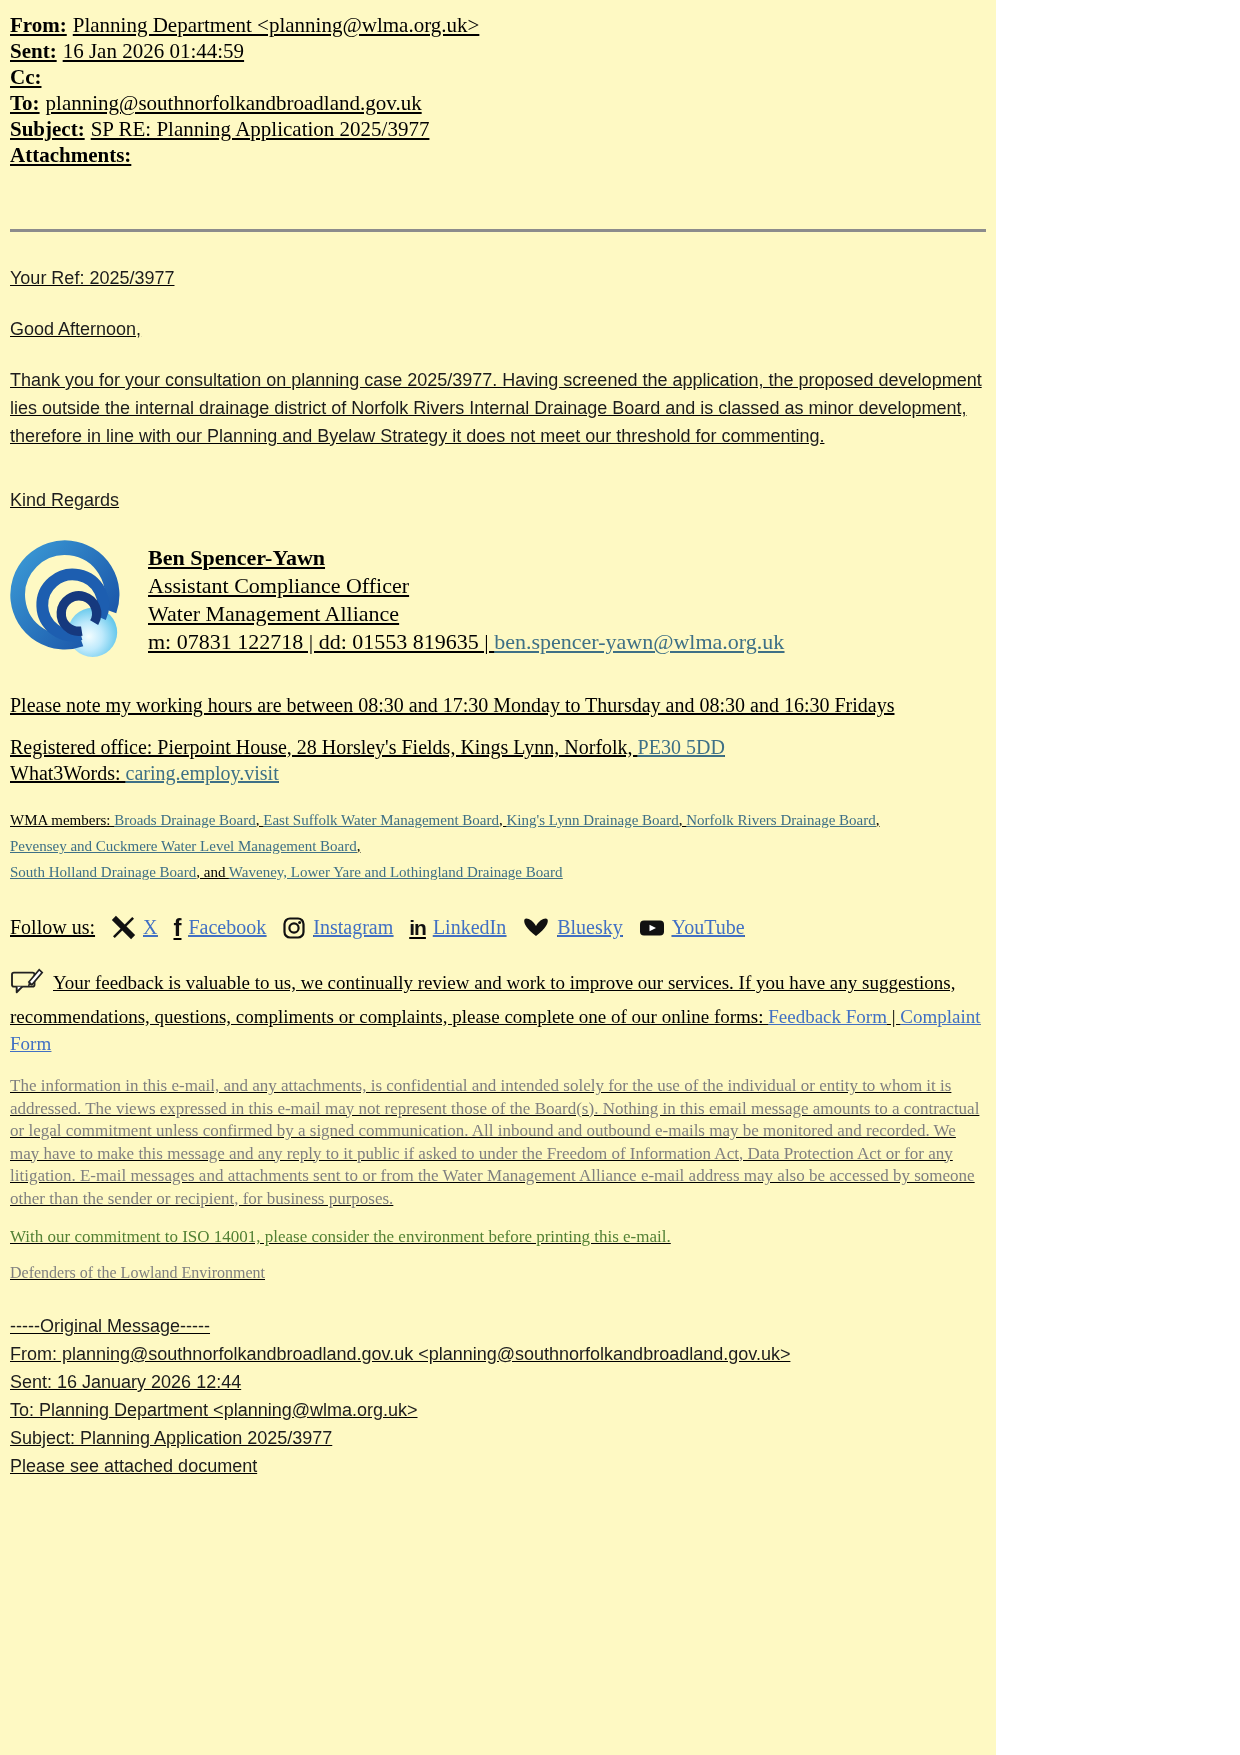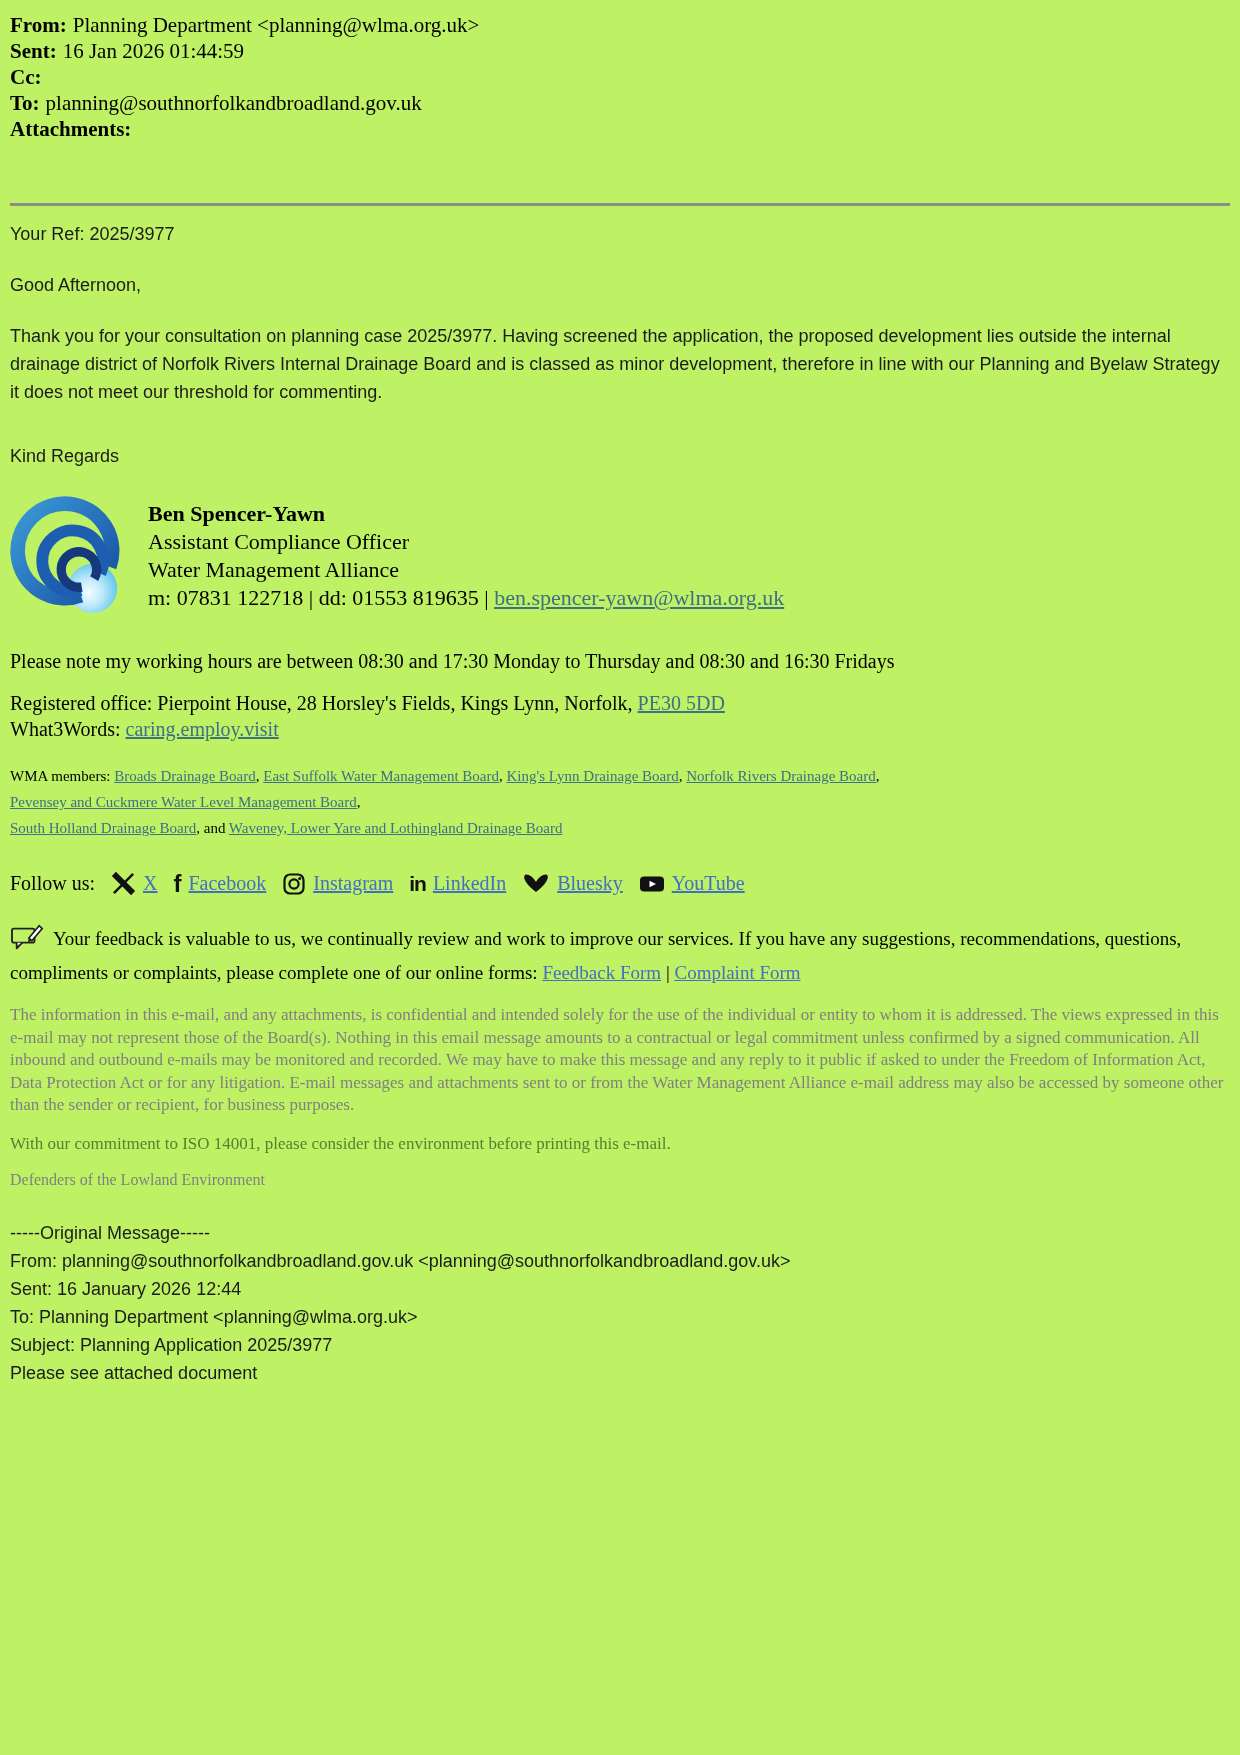--- a/index.html
+++ b/index.html
@@ -1,27 +1,27 @@
 <!DOCTYPE html>
 <html><head>
 <meta charset="utf-8">
 <style>
   html,body{margin:0;padding:0;background:#ffffff;}
   .page{
-    width:1240px;min-height:1755px;background:#bef264;box-sizing:border-box;
-    padding:12px 8px 40px 10px;color:#000;position:relative;overflow:hidden;
+    width:996px;min-height:1755px;background:#fef9c3;box-sizing:border-box;
+    padding:12px 8px 40px 10px;color:#000;position:relative;overflow:hidden;text-decoration:underline;
   }
   
   .hdr{font-family:"Liberation Serif",serif;font-size:21px;line-height:26px;color:#000;}
   .hdr-row{white-space:nowrap;}
   .hl{font-weight:bold;margin-right:6px;}
   .divider{height:3px;background:#8c8c8c;margin:61px 2px 0 0;}
   
   .sans{font-family:"Liberation Sans",sans-serif;font-size:18px;line-height:28px;color:#1c1c1c;}
-  .your-ref{margin-top:14px;}
+  .your-ref{margin-top:32px;}
   .greeting{margin-top:23px;}
   .para{margin-top:23px;max-width:1226px;}
   .signoff{margin-top:36px;}
   
   .sigblock{display:flex;align-items:flex-start;margin-top:22px;}
   .siglogo{width:118px;height:122px;flex:0 0 auto;}
   .sigtext{font-family:"Liberation Serif",serif;font-size:22px;line-height:28px;margin-left:20px;padding-top:8px;color:#000;}
   .signame{font-weight:bold;}
   .serif{font-family:"Liberation Serif",serif;color:#000;}
   .hours{font-size:20px;margin-top:36px;}
@@ -56,20 +56,23 @@
       <span class="hl">From:</span><span>Planning Department &lt;planning@wlma.org.uk&gt;</span>
     </div>
     <div class="hdr-row">
       <span class="hl">Sent:</span><span>16 Jan 2026 01:44:59</span>
     </div>
     <div class="hdr-row">
       <span class="hl">Cc:</span><span></span>
     </div>
     <div class="hdr-row">
       <span class="hl">To:</span><span>planning@southnorfolkandbroadland.gov.uk</span>
+    </div>
+    <div class="hdr-row">
+      <span class="hl">Subject:</span><span>SP RE: Planning Application 2025/3977</span>
     </div>
     <div class="hdr-row">
       <span class="hl">Attachments:</span><span></span>
     </div>
   </div>
 
   <div class="divider"></div>
 
   <div class="sans your-ref">Your Ref: 2025/3977</div>
   <div class="sans greeting">Good Afternoon,</div>

